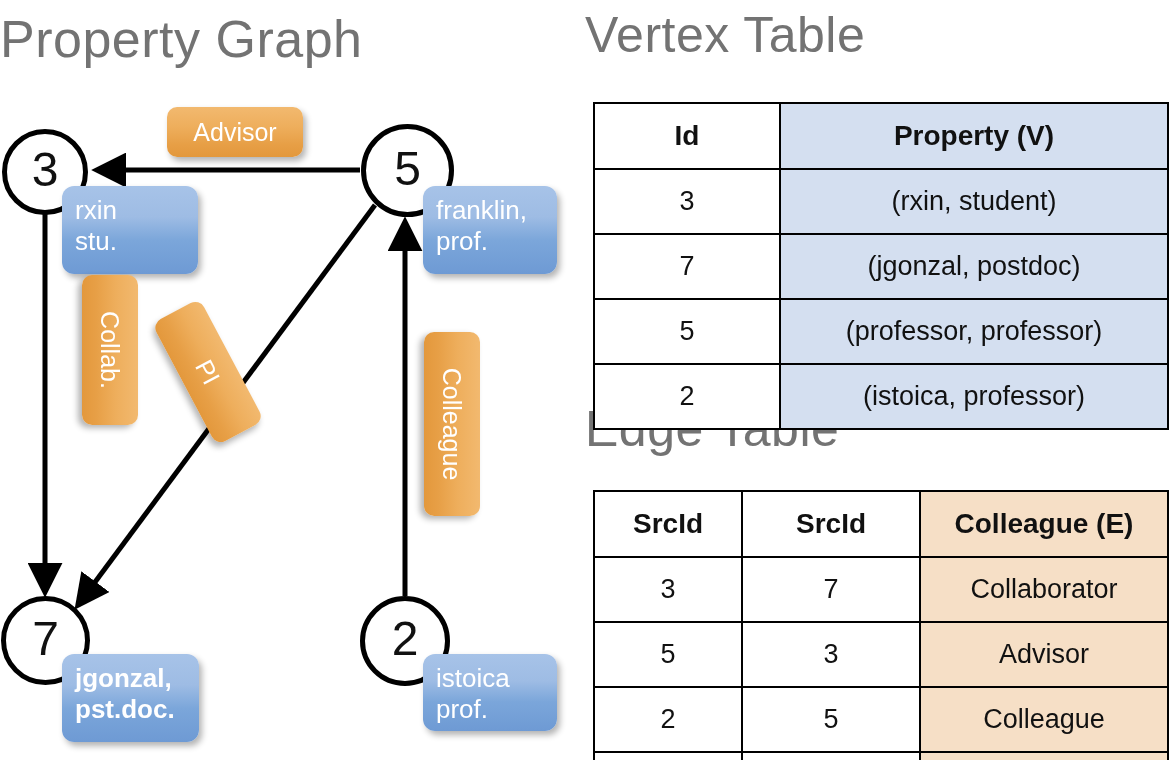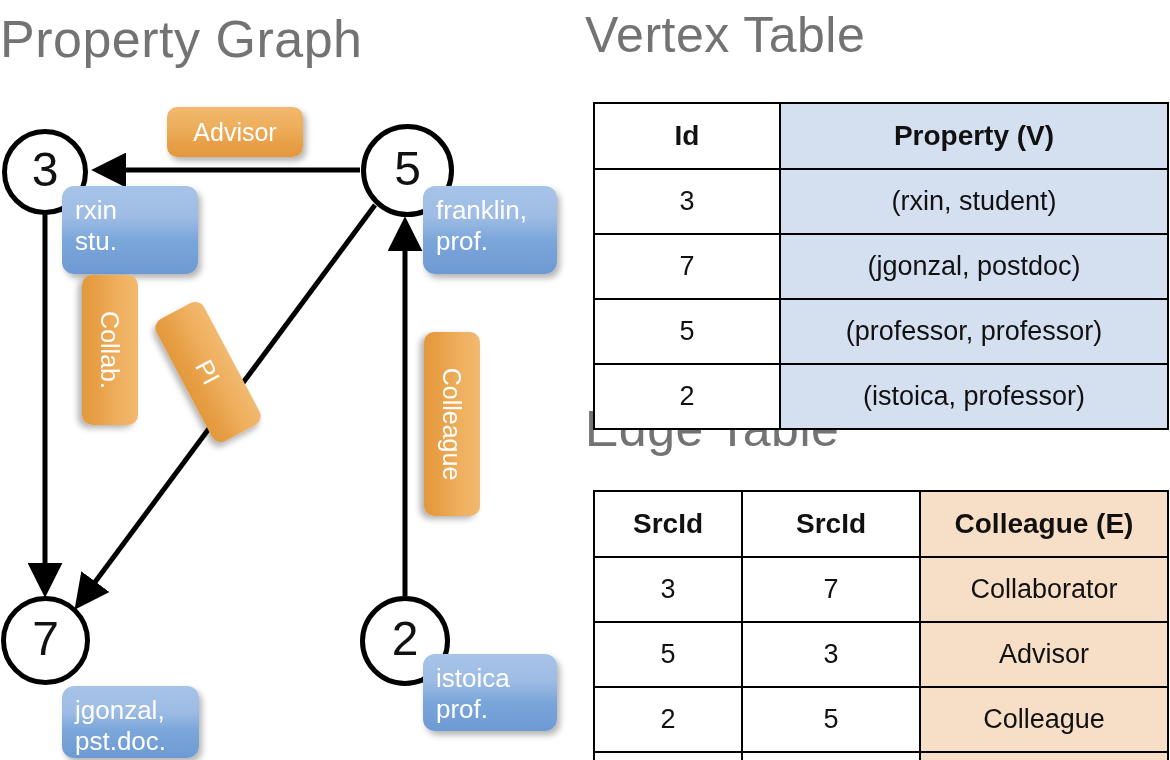--- a/index.html
+++ b/index.html
@@ -153,21 +153,21 @@
     <div class="vbox" id="vbox-3" style="left:62px;top:186px;width:136px;height:88px;">
       <div>rxin</div>
       <div>stu.</div>
     </div>
 
     <div class="vbox" id="vbox-5" style="left:423px;top:186px;width:134px;height:88px;">
       <div>franklin,</div>
       <div>prof.</div>
     </div>
 
-    <div class="vbox" id="vbox-7" style="left:62px;top:686px;width:137px;height:72px;">
+    <div class="vbox" id="vbox-7" style="left:62px;top:654px;width:137px;height:88px;font-weight:bold;">
       <div>jgonzal,</div>
       <div>pst.doc.</div>
     </div>
 
     <div class="vbox" id="vbox-2" style="left:423px;top:654px;width:134px;height:77px;">
       <div>istoica</div>
       <div>prof.</div>
     </div>
 
     <div class="ebox" id="ebox-advisor" style="left:167px;top:107px;width:136px;height:50px;">Advisor</div>

